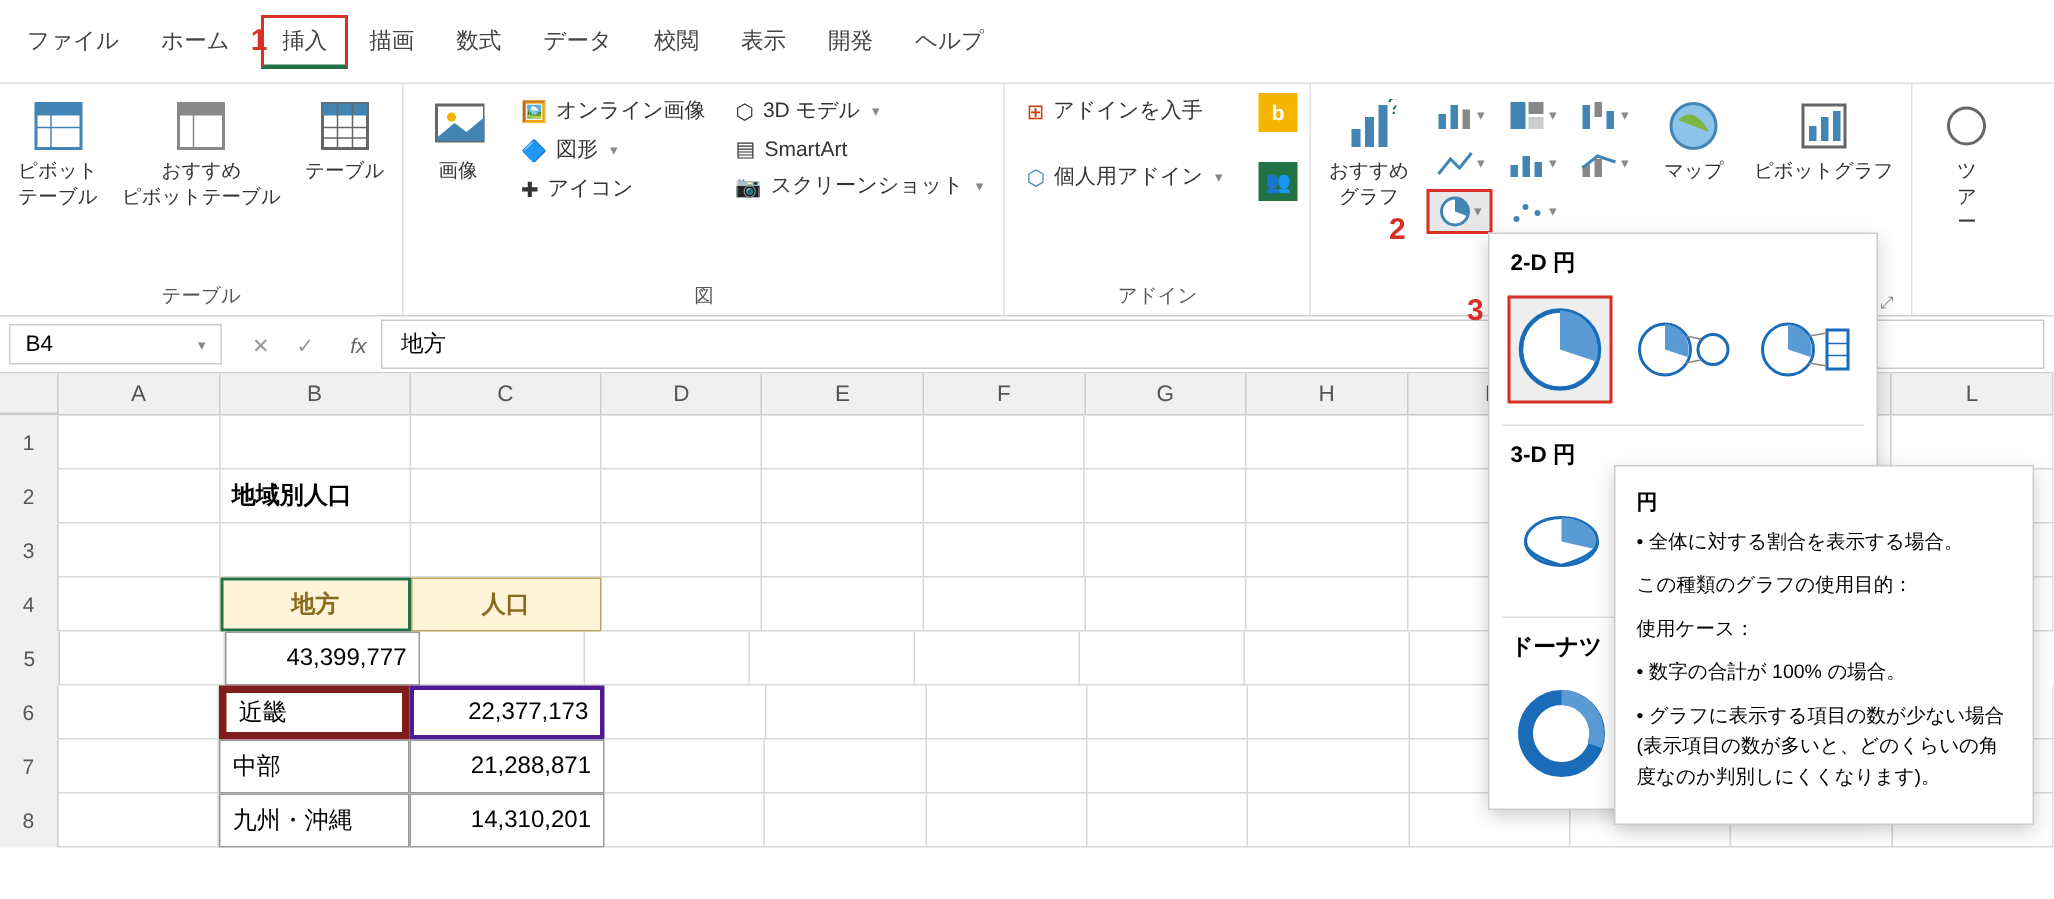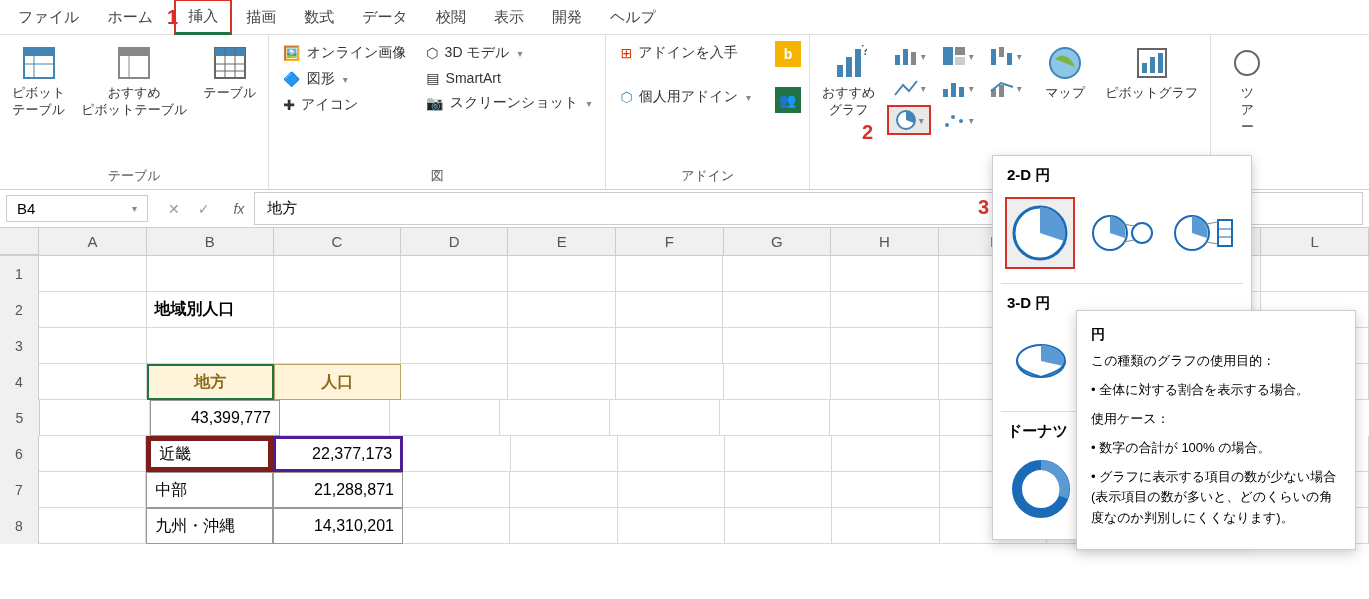--- a/index.html
+++ b/index.html
@@ -1,19 +1,19 @@
 <!DOCTYPE html>
 <html><head>
 <meta charset="utf-8">
 <style>
 * { box-sizing: border-box; margin: 0; padding: 0; }
 body { font-family: "Yu Gothic UI", "Meiryo", sans-serif; font-size: 14px; background: #fff; overflow: hidden; width: 1369px; height: 599px; position: relative; }
 
 
-.menubar { display: flex; align-items: center; height: 35px; background: #fff; padding: 0 4px; border-bottom: 1px solid #e0e0e0; }
+.menubar { display: flex; align-items: center; height: 56px; background: #fff; padding: 0 4px; border-bottom: 1px solid #e0e0e0; }
 .menubar .menu-item { padding: 8px 14px; cursor: pointer; font-size: 15px; color: #444; }
 .menubar .menu-item.active { border: 2px solid #d93025; border-bottom: 3px solid #217346; padding: 6px 12px; }
 
 
 .ribbon { display: flex; background: #fff; height: 155px; border-bottom: 1px solid #d0d0d0; position: relative; }
 .ribbon-group { border-right: 1px solid #e0e0e0; padding: 6px 8px 2px; display: flex; flex-direction: column; justify-content: space-between; }
 .ribbon-group-content { display: flex; align-items: flex-start; gap: 8px; flex: 1; }
 .ribbon-group-label { text-align: center; font-size: 13px; color: #555; padding: 2px 0; }
 .big-btn { display: flex; flex-direction: column; align-items: center; gap: 4px; padding: 4px; cursor: pointer; min-width: 56px; }
 .big-btn .icon-box { width: 36px; height: 36px; display: flex; align-items: center; justify-content: center; }
@@ -124,20 +124,30 @@
             </svg>
         </div>
         <div class="lbl">テーブル</div>
       </div>
     </div>
     <div class="ribbon-group-label">テーブル</div>
   </div>
 
   <div class="ribbon-group">
     <div class="ribbon-group-content">
+      <div class="big-btn">
+        <div class="icon-box">
+          <svg width="40" height="40">
+              <rect x="4" y="6" width="32" height="24" fill="none" stroke="#666" stroke-width="2"></rect>
+              <circle cx="14" cy="14" r="3" fill="#f4b400"></circle>
+              <polyline points="4,28 16,18 24,24 36,14 36,30 4,30" fill="#4285b4"></polyline>
+            </svg>
+        </div>
+        <div class="lbl">画像</div>
+      </div>
       <div class="small-col">
         <div class="small-btn">
             <span>🖼️</span>
             <span>オンライン画像</span>
           </div>
         <div class="small-btn">
             <span>🔷</span>
             <span>図形</span>
             <span class="dd">▾</span>
           </div>
@@ -508,18 +518,18 @@
       <svg width="60" height="60">
           <circle cx="30" cy="30" r="24" fill="none" stroke="#1a6bb8" stroke-width="10"></circle>
           <path d="M30,6 A24,24 0 0,1 52,38" fill="none" stroke="#5b9bd5" stroke-width="10"></path>
         </svg>
     </div>
   </div>
 </div>
 
 <div class="tooltip">
   <div class="tt-title">円</div>
+  <p>• <span>全体に対する割合を表示する場合。</span></p>
   <p>この種類のグラフの使用目的：</p>
-  <p>• <span>全体に対する割合を表示する場合。</span></p>
   <p>使用ケース：</p>
   <p>• <span>数字の合計が 100% の場合。</span></p>
   <p>• <span>グラフに表示する項目の数が少ない場合 (表示項目の数が多いと、どのくらいの角度なのか判別しにくくなります)。</span></p>
 </div>
 
 </body></html>

